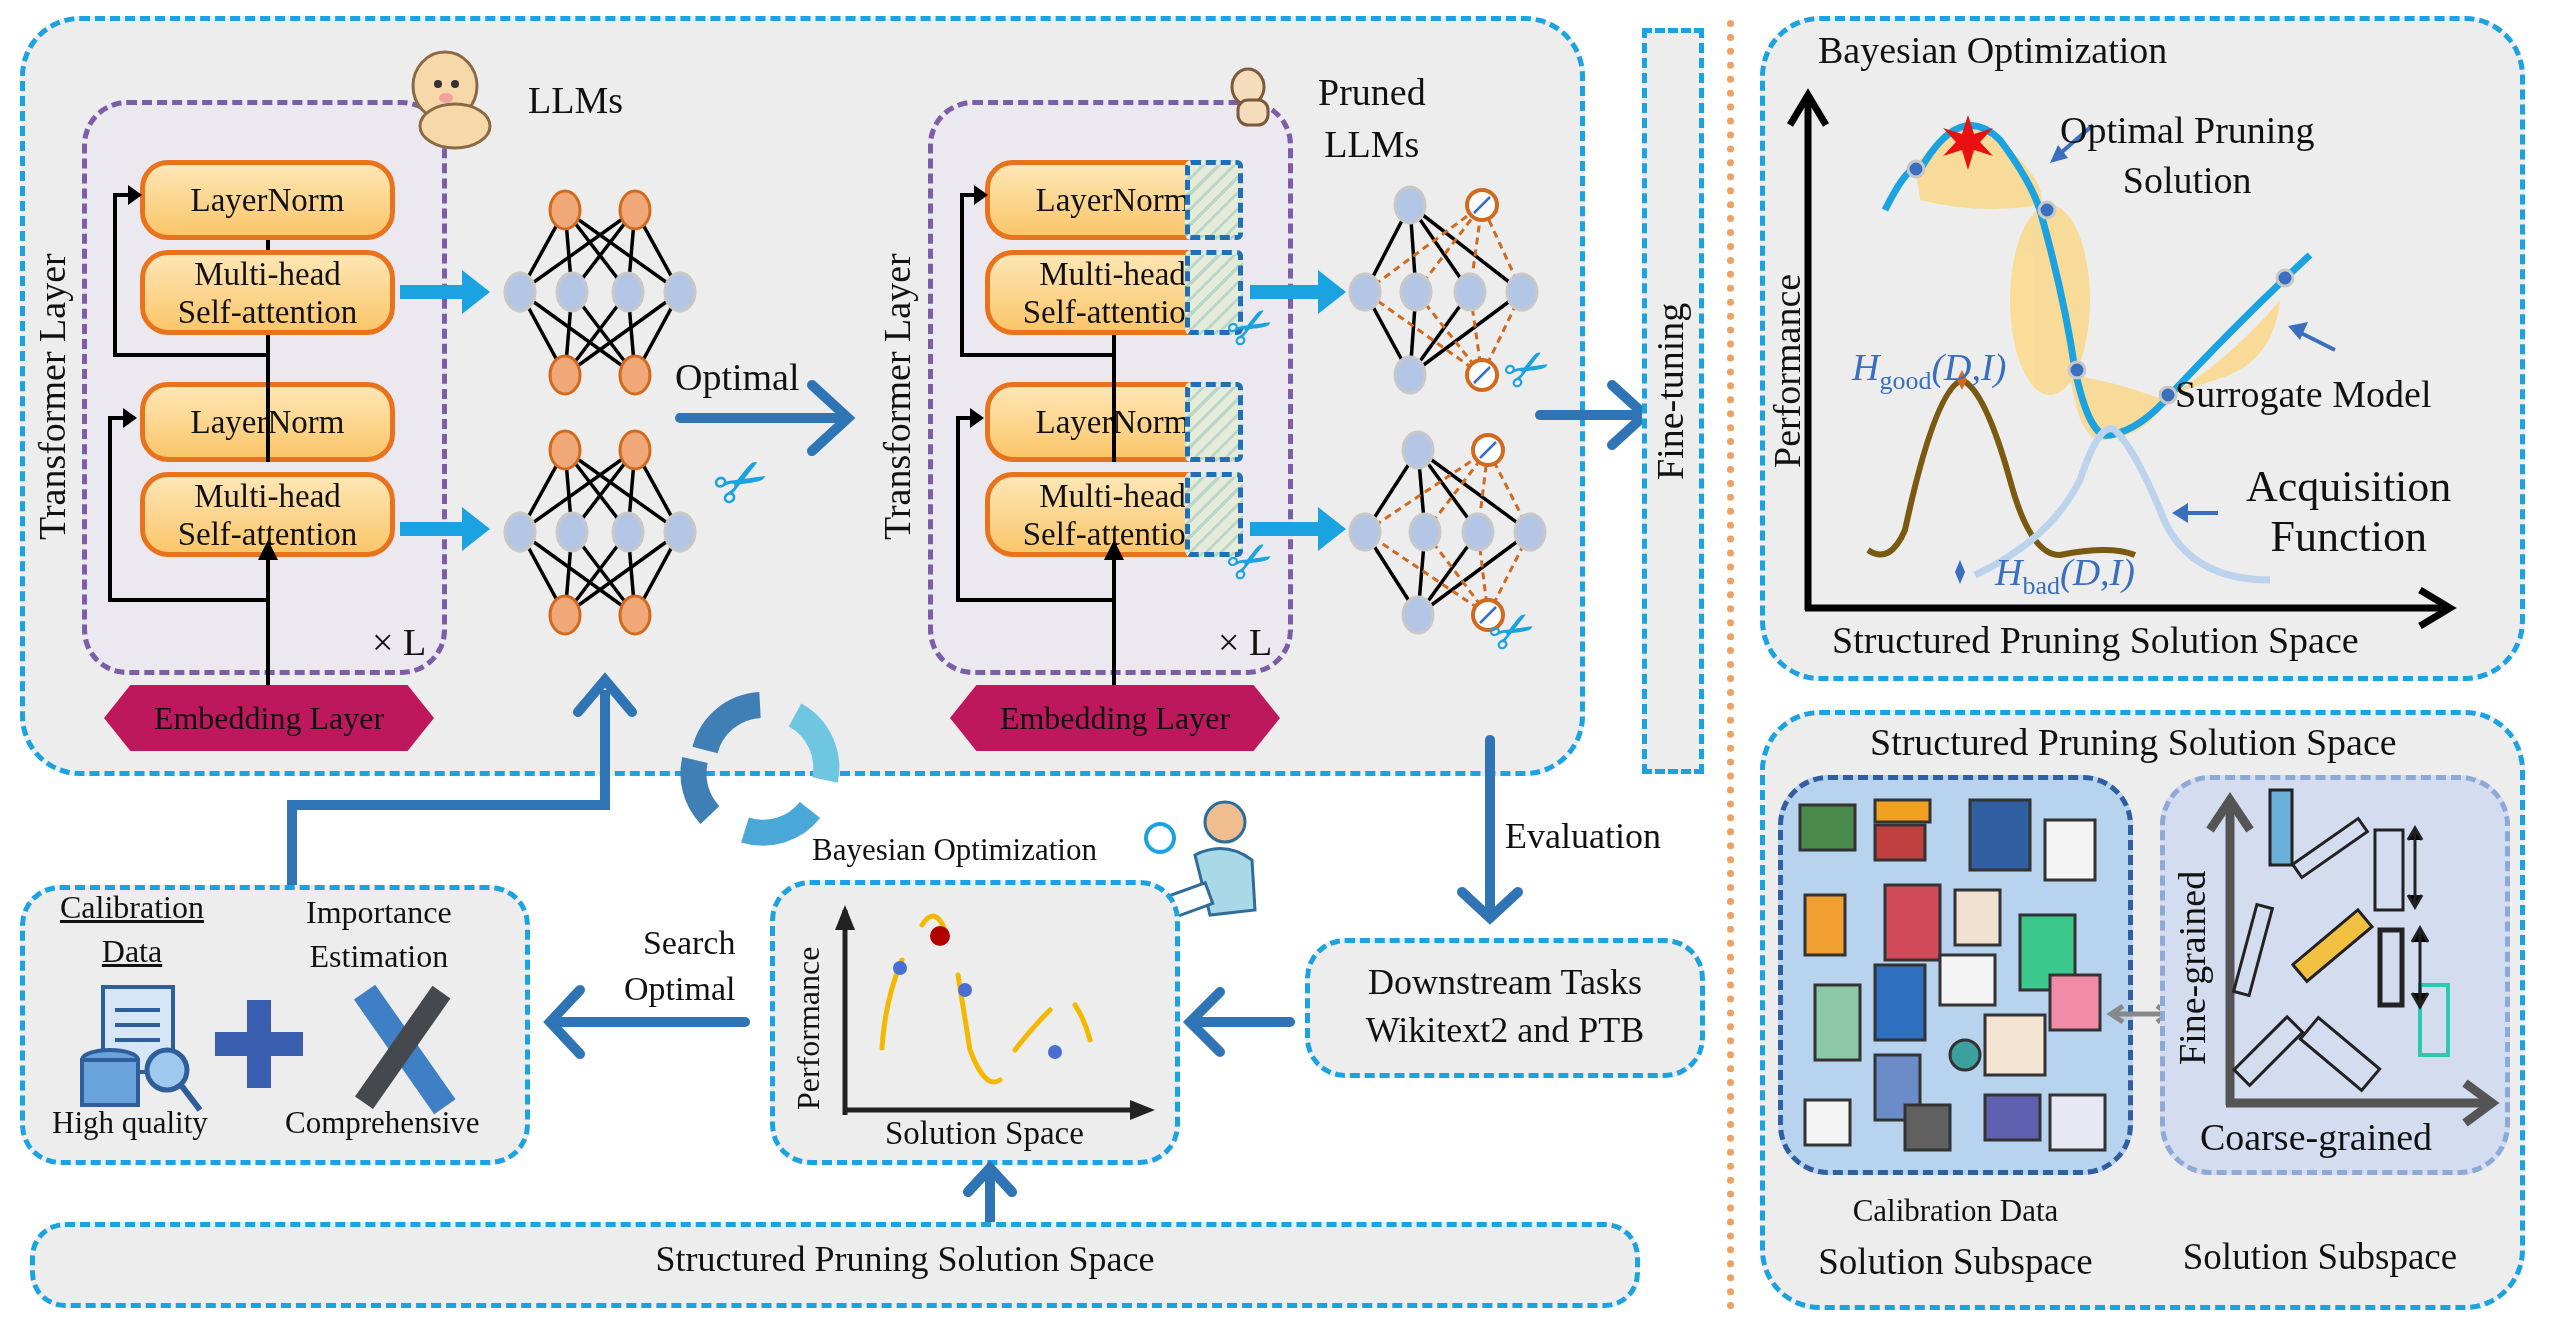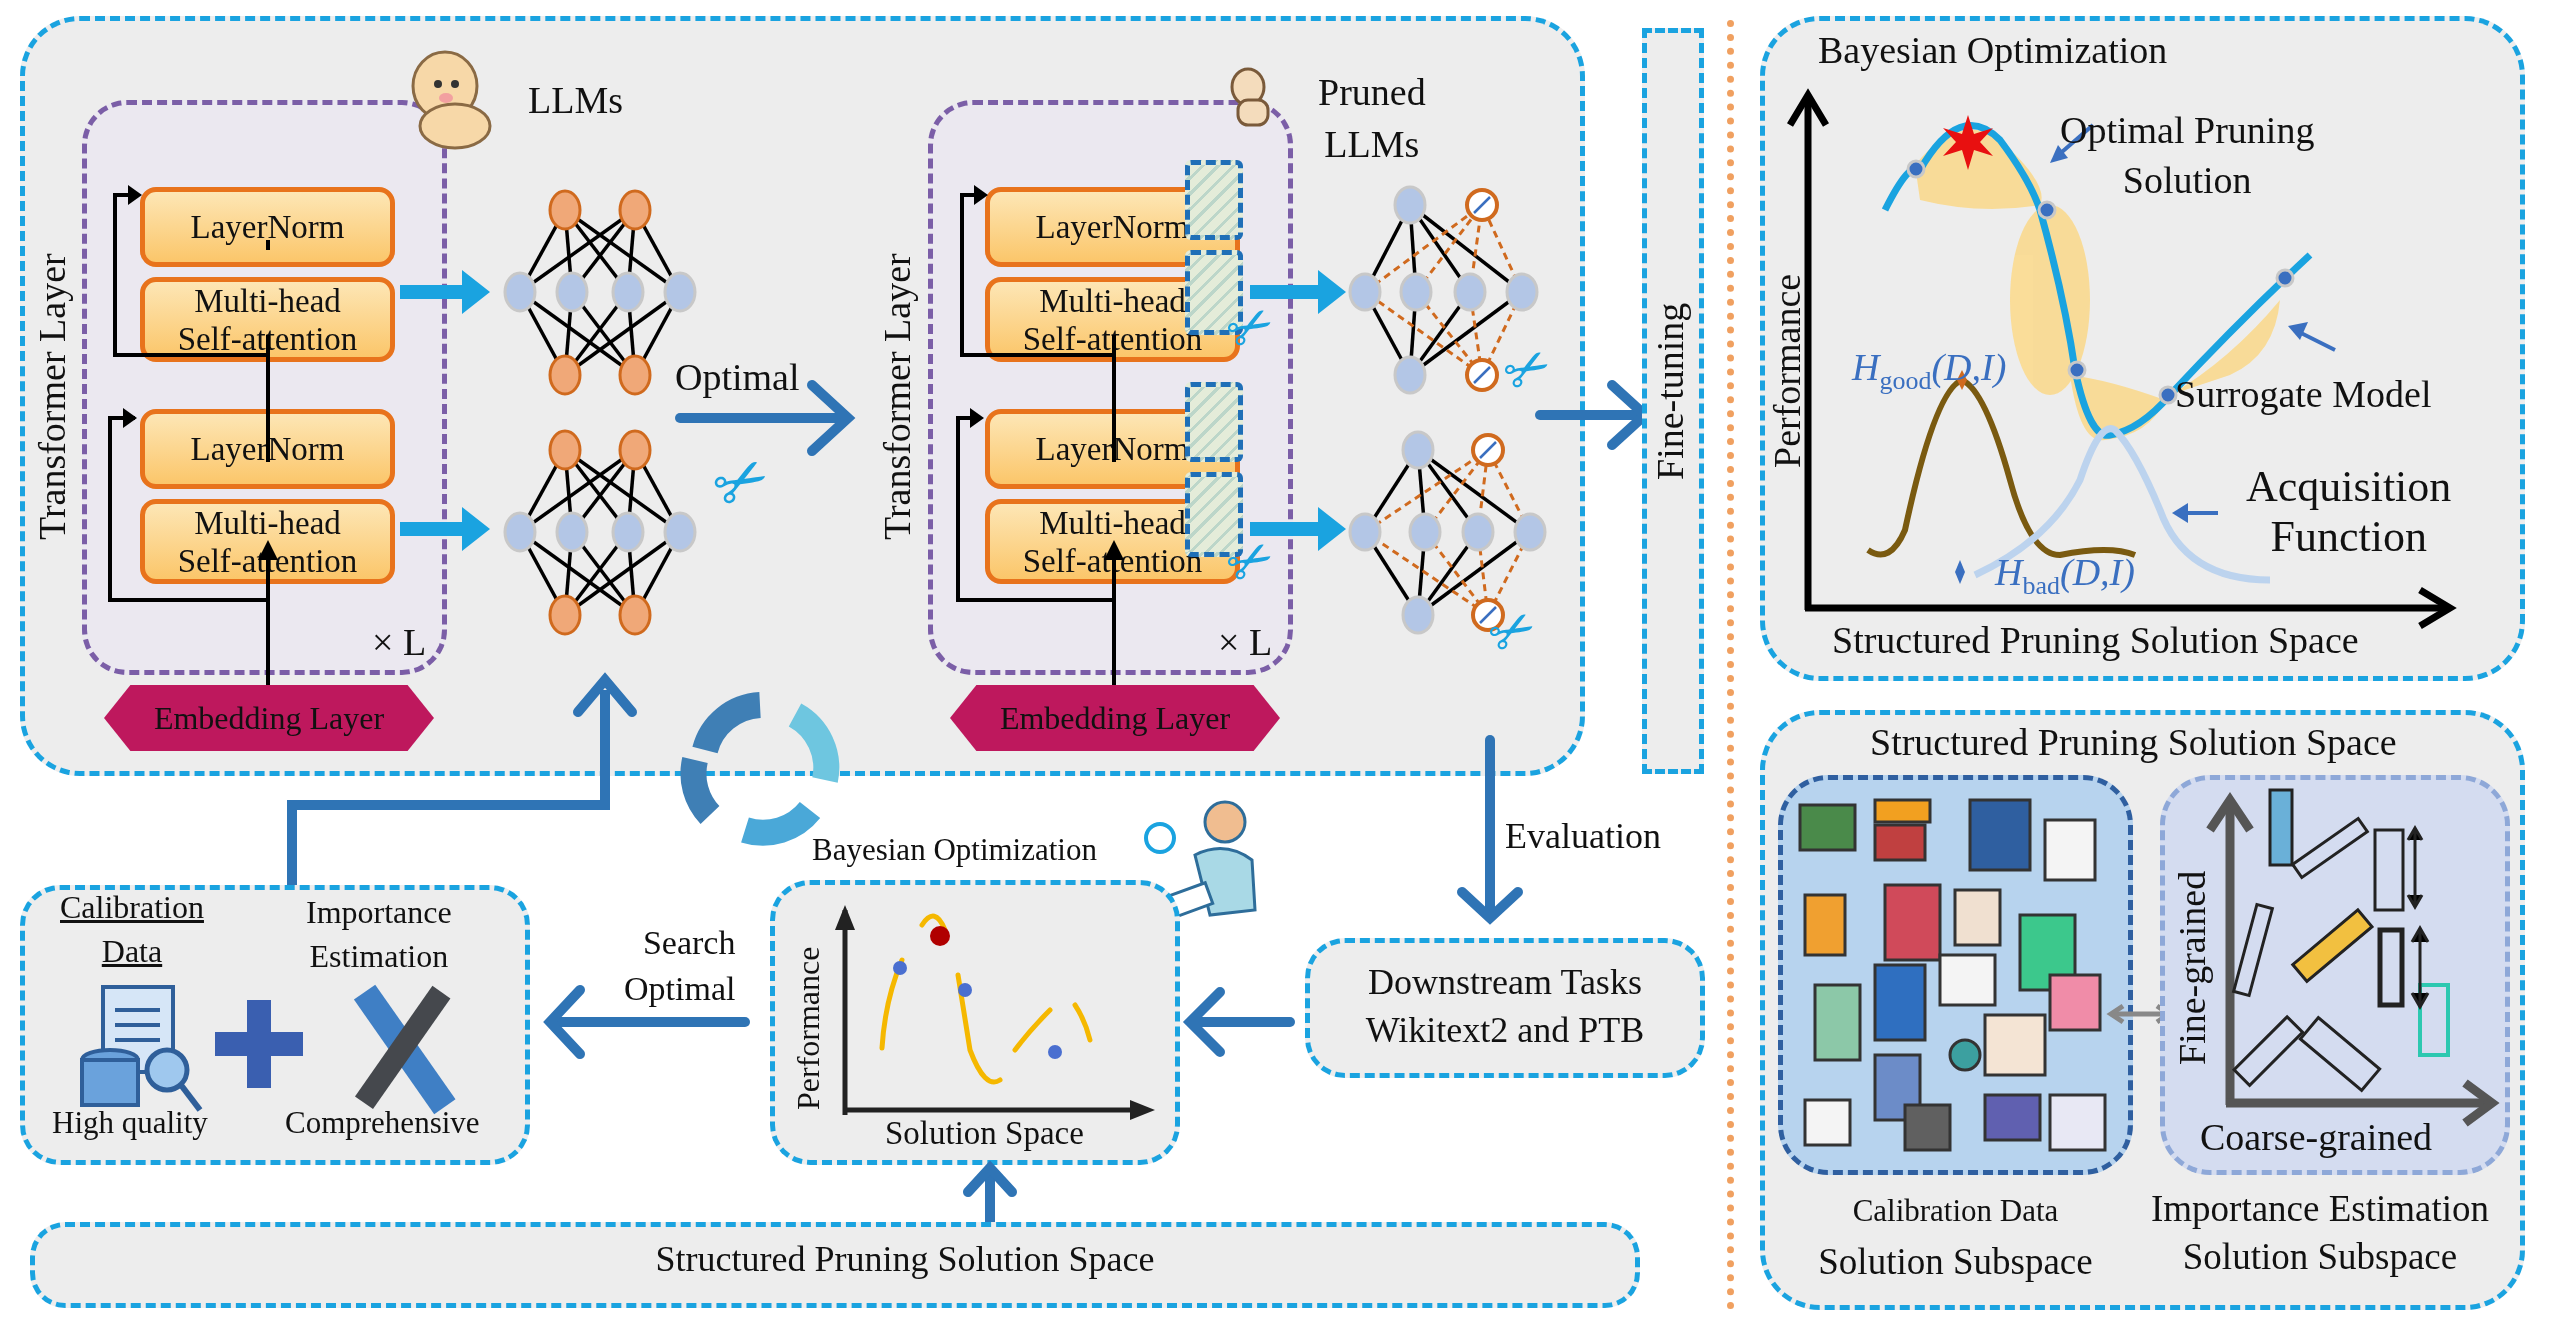--- a/index.html
+++ b/index.html
@@ -1,20 +1,20 @@
 <!DOCTYPE html>
 <html><head>
 <meta charset="utf-8">
 <style>
   html,body{margin:0;padding:0;background:#fff;}
   body{width:2551px;height:1318px;position:relative;overflow:hidden;font-family:"Liberation Serif","DejaVu Serif",serif;color:#111;}
   .abs{position:absolute;}
   .panel{position:absolute;background:#ededed;border:5px dashed #1aa3e0;border-radius:60px;box-sizing:border-box;}
   .purple{position:absolute;border:5px dashed #7b5ea7;border-radius:45px;background:#ebe8f0;box-sizing:border-box;}
-  .blk{position:absolute;width:255px;background:linear-gradient(#fde6b5,#fbc66a);border:5px solid #e8731c;border-radius:16px;box-sizing:border-box;display:flex;align-items:center;justify-content:center;text-align:center;font-size:33px;line-height:38px;margin-top:27px;}
+  .blk{position:absolute;width:255px;background:linear-gradient(#fde6b5,#fbc66a);border:5px solid #e8731c;border-radius:28px;box-sizing:border-box;display:flex;align-items:center;justify-content:center;text-align:center;font-size:33px;line-height:38px;}
   .emb{position:absolute;width:330px;height:66px;background:#be185d;clip-path:polygon(8% 0,92% 0,100% 50%,92% 100%,8% 100%,0 50%);display:flex;align-items:center;justify-content:center;font-size:32px;}
   .lbl{position:absolute;font-size:38px;white-space:nowrap;}
   .vert{position:absolute;transform:rotate(-90deg);transform-origin:left top;white-space:nowrap;font-size:38px;}
   svg{position:absolute;overflow:visible;}
   .hatch{position:absolute;width:58px;border:5px dashed #1f6fb7;border-radius:6px;box-sizing:border-box;background:repeating-linear-gradient(135deg,#e4ecd9 0 8px,#bcd6c9 8px 11px);}
 </style>
 </head>
 <body>
 
 <div class="panel" style="left:20px;top:16px;width:1565px;height:760px;"></div>
@@ -442,13 +442,13 @@
   </g>
   <g stroke="#222" stroke-width="3">
       <path d="M2415 830 V905 M2408 840 L2415 828 L2422 840 M2408 895 L2415 907 L2422 895"></path>
       <path d="M2420 930 V1005 M2412 942 L2420 928 L2428 942 M2412 993 L2420 1007 L2428 993"></path>
     </g>
 </svg>
 <div class="vert" style="left:2170px;top:1065px;">Fine-grained</div>
 <div class="lbl" style="left:2200px;top:1115px;">Coarse-grained</div>
 
 <div class="abs" style="left:1778px;top:1188px;width:355px;text-align:center;line-height:46px;"><span style="font-size:31px;">Calibration Data</span><br><span style="font-size:37px;">Solution Subspace</span></div>
-<div class="abs" style="left:2120px;top:1185px;width:400px;text-align:center;font-size:37px;line-height:48px;"><span>Importance Estimation</span><br><span>Solution Subspace</span></div>
+<div class="abs" style="left:2120px;top:1185px;width:400px;text-align:center;font-size:37px;line-height:48px;"><br><span>Solution Subspace</span></div>
 
 </body></html>

